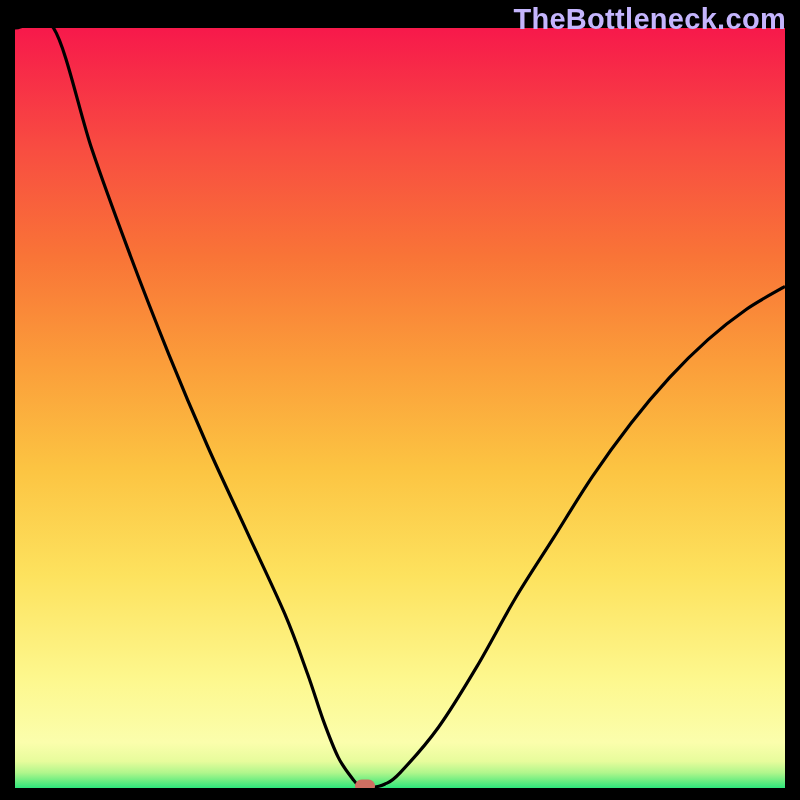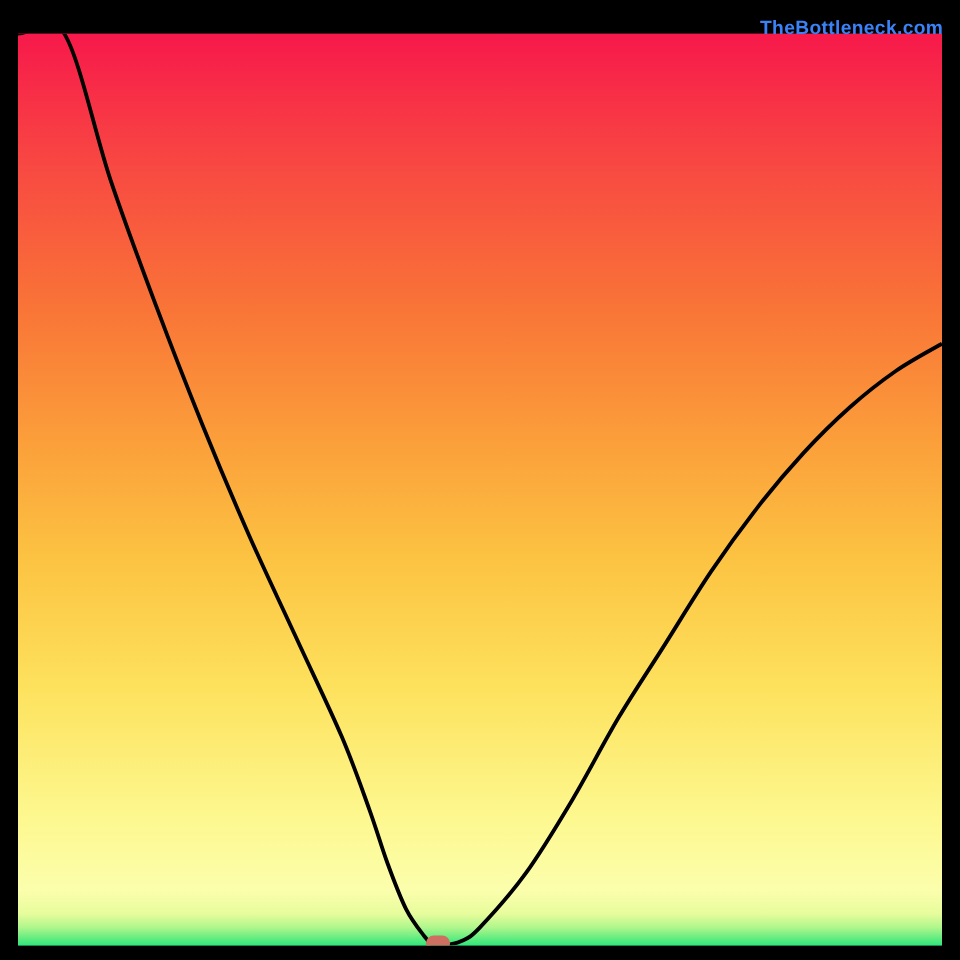--- a/index.html
+++ b/index.html
@@ -12,24 +12,24 @@
     font-family: Arial, Helvetica, sans-serif;
   }
   .frame {
     position: relative;
     width: 800px;
     height: 800px;
     background: #000;
   }
   .watermark {
     position: absolute;
-    top: 15px;
+    top: 3px;
     right: 14px;
-    color: #3b82f6;
-    font-size: 16px;
+    color: #c4b5fd;
+    font-size: 29px;
     font-weight: 600;
     letter-spacing: 0.3px;
     z-index: 50;
     user-select: none;
   }
   .plot-outer {
     position: absolute;
     left: 15px;
     top: 28px;
     width: 770px;

